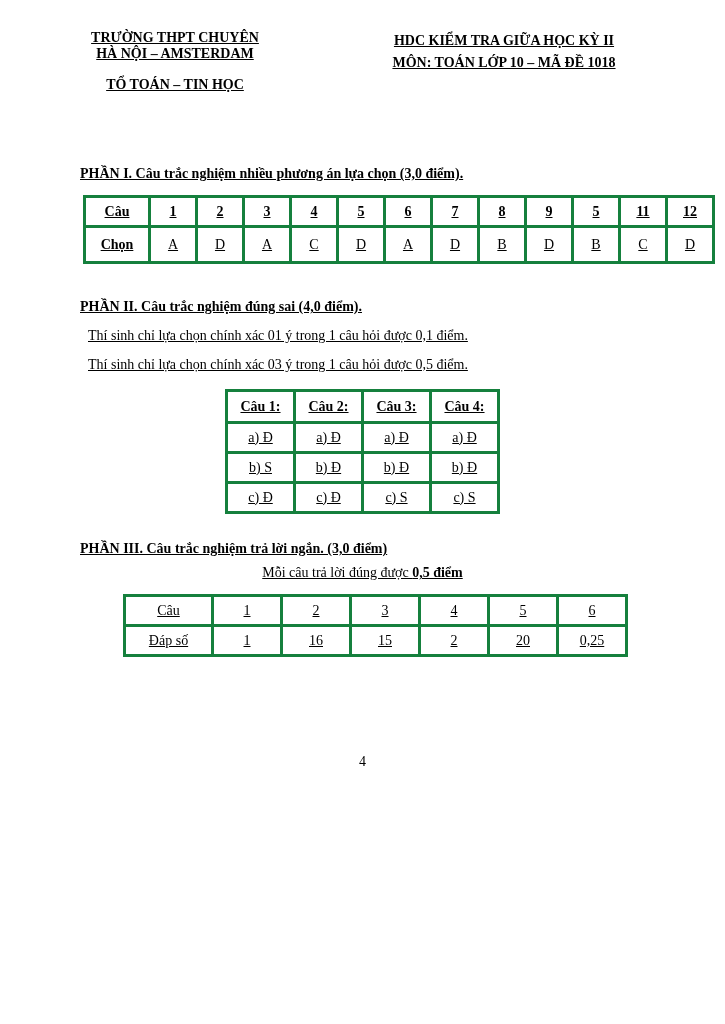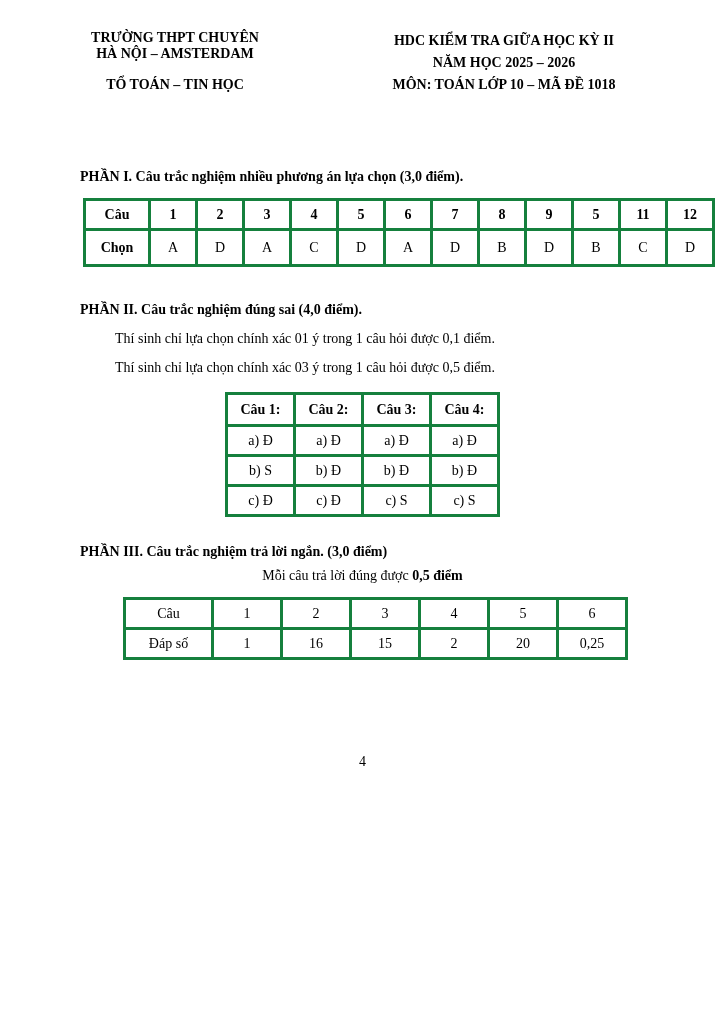--- a/index.html
+++ b/index.html
@@ -5,35 +5,35 @@
   * { box-sizing: border-box; }
   html, body { margin: 0; padding: 0; }
   body {
     width: 725px; height: 1024px;
     background: #ffffff; color: #000000;
     font-family: "Liberation Serif", "DejaVu Serif", serif;
     font-size: 14px;
     position: relative;
     overflow: hidden;
   }
-  .page { position: relative; width: 725px; height: 792px; }
+  .page { position: relative; width: 725px; height: 792px; text-decoration: underline; }
 
   
   .doc-header { display: flex; padding: 30px 0 0 80px; }
   .header-left { width: 190px; text-align: center; font-weight: bold; line-height: 16px; }
   .header-left .dept { margin-top: 15px; }
   .header-right { width: 262px; margin-left: 103px; text-align: center; font-weight: bold; line-height: 22px; }
 
   
   .heading { font-weight: bold; margin-left: 80px; }
   .h-part1 { margin-top: 73px; }
   .h-part2 { margin-top: 35px; }
   .h-part3 { margin-top: 27px; }
   .note-center { text-align: center; margin-top: 8px; }
-  .p2-note { margin: 13px 0 0 115px; }
+  .p2-note { margin: 13px 0 0 88px; }
 
   
   table { border-collapse: collapse; }
   td { border: 3px solid #15803d; text-align: center; vertical-align: middle; padding: 0; }
 
   .t1 { margin: 13px 0 0 83px; }
   .t1 td { width: 47px; height: 30px; font-weight: bold; }
   .t1 td.lbl { width: 65px; font-weight: bold; }
   .t1 tr.answers td { height: 36px; font-weight: normal; }
   .t1 tr.answers td.lbl { font-weight: bold; }
@@ -55,21 +55,20 @@
 <div class="page">
 
   <div class="doc-header">
     <div class="header-left">
       <div>TRƯỜNG THPT CHUYÊN</div>
       <div>HÀ NỘI – AMSTERDAM</div>
       <div class="dept">TỔ TOÁN – TIN HỌC</div>
     </div>
     <div class="header-right">
       <div>HDC KIỂM TRA GIỮA HỌC KỲ II</div>
-      <div>NĂM HỌC 2025 – 2026</div>
       <div>MÔN: TOÁN LỚP 10 – MÃ ĐỀ 1018</div>
     </div>
   </div>
 
   <div>
     <div class="heading h-part1">PHẦN I. Câu trắc nghiệm nhiều phương án lựa chọn (3,0 điểm).</div>
     <table class="t1">
       <tbody>
           <tr>
         <td class="lbl">Câu</td>

